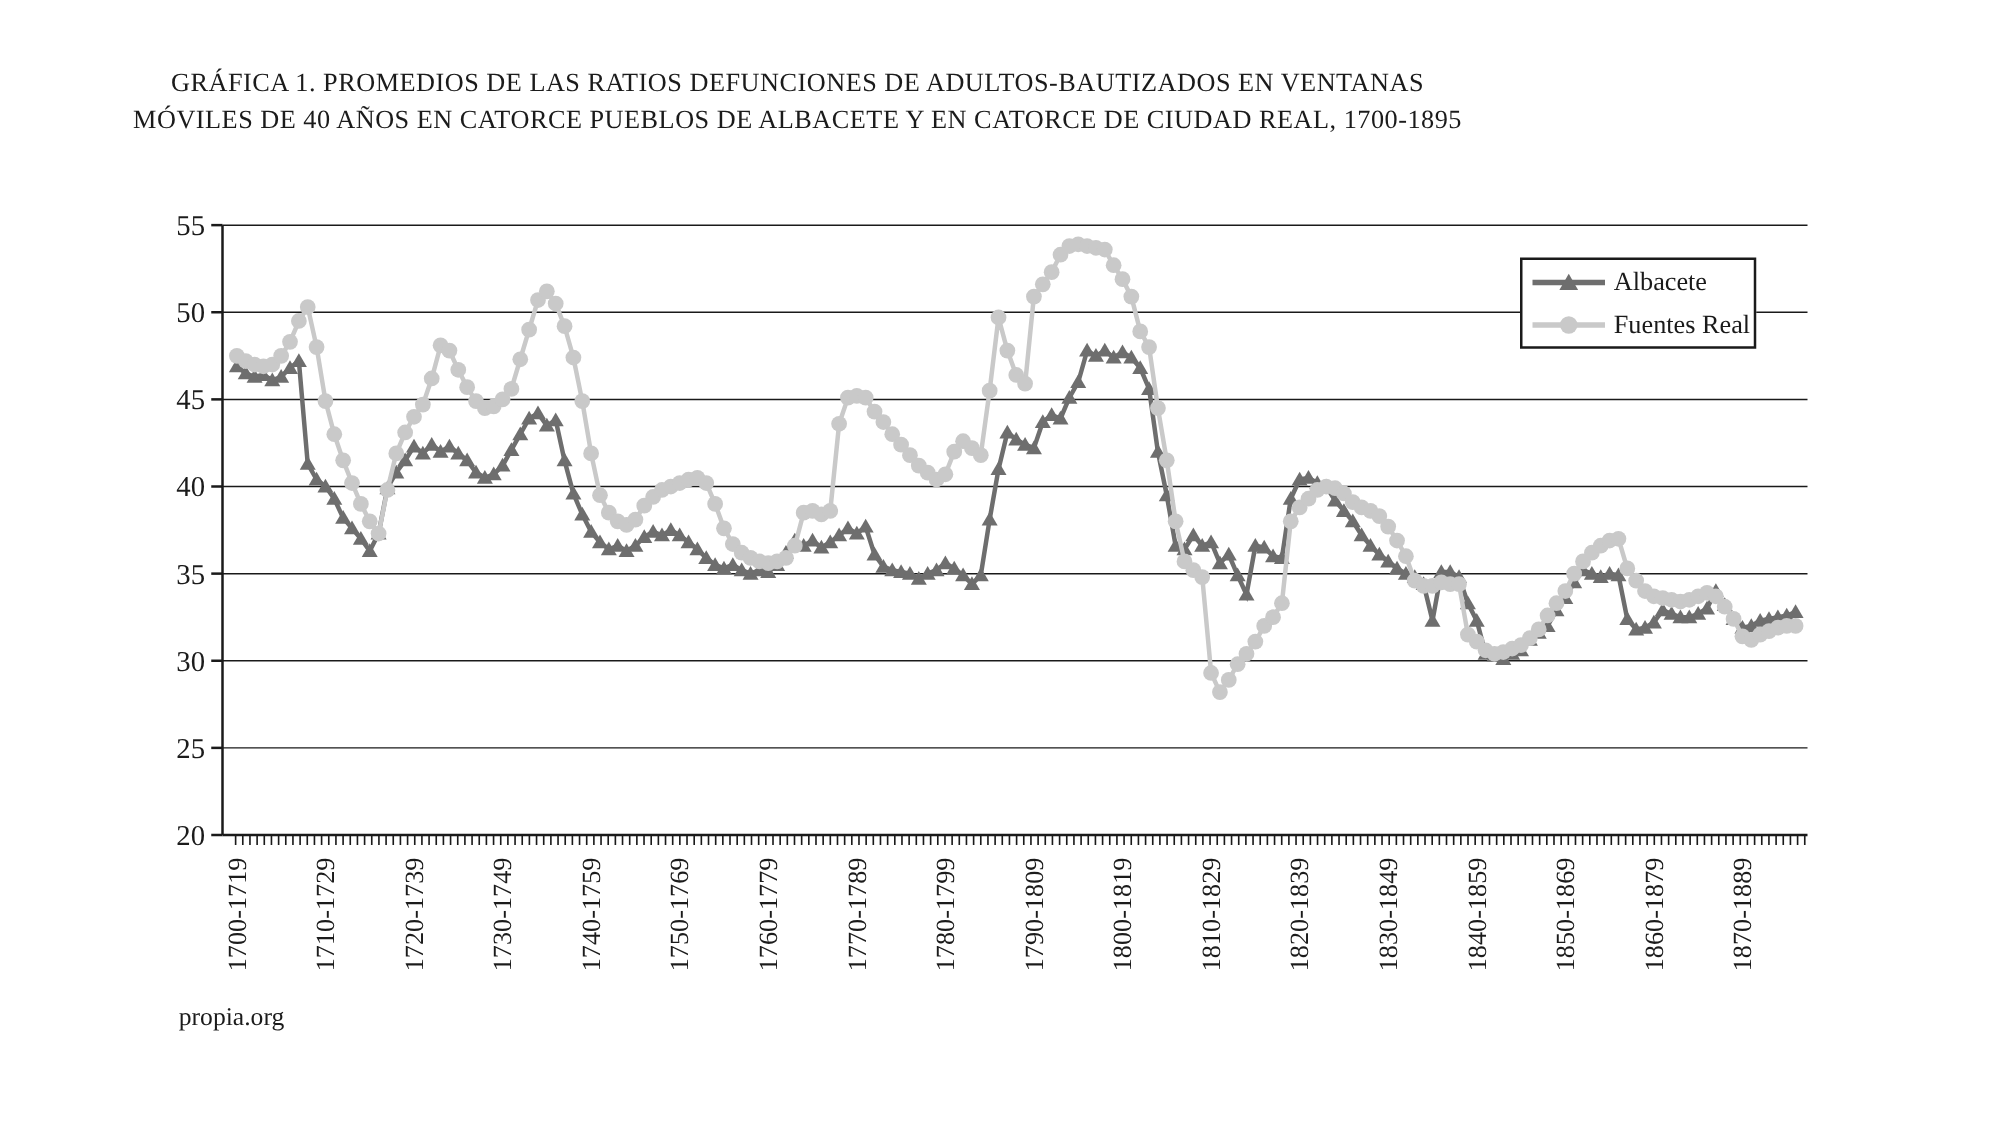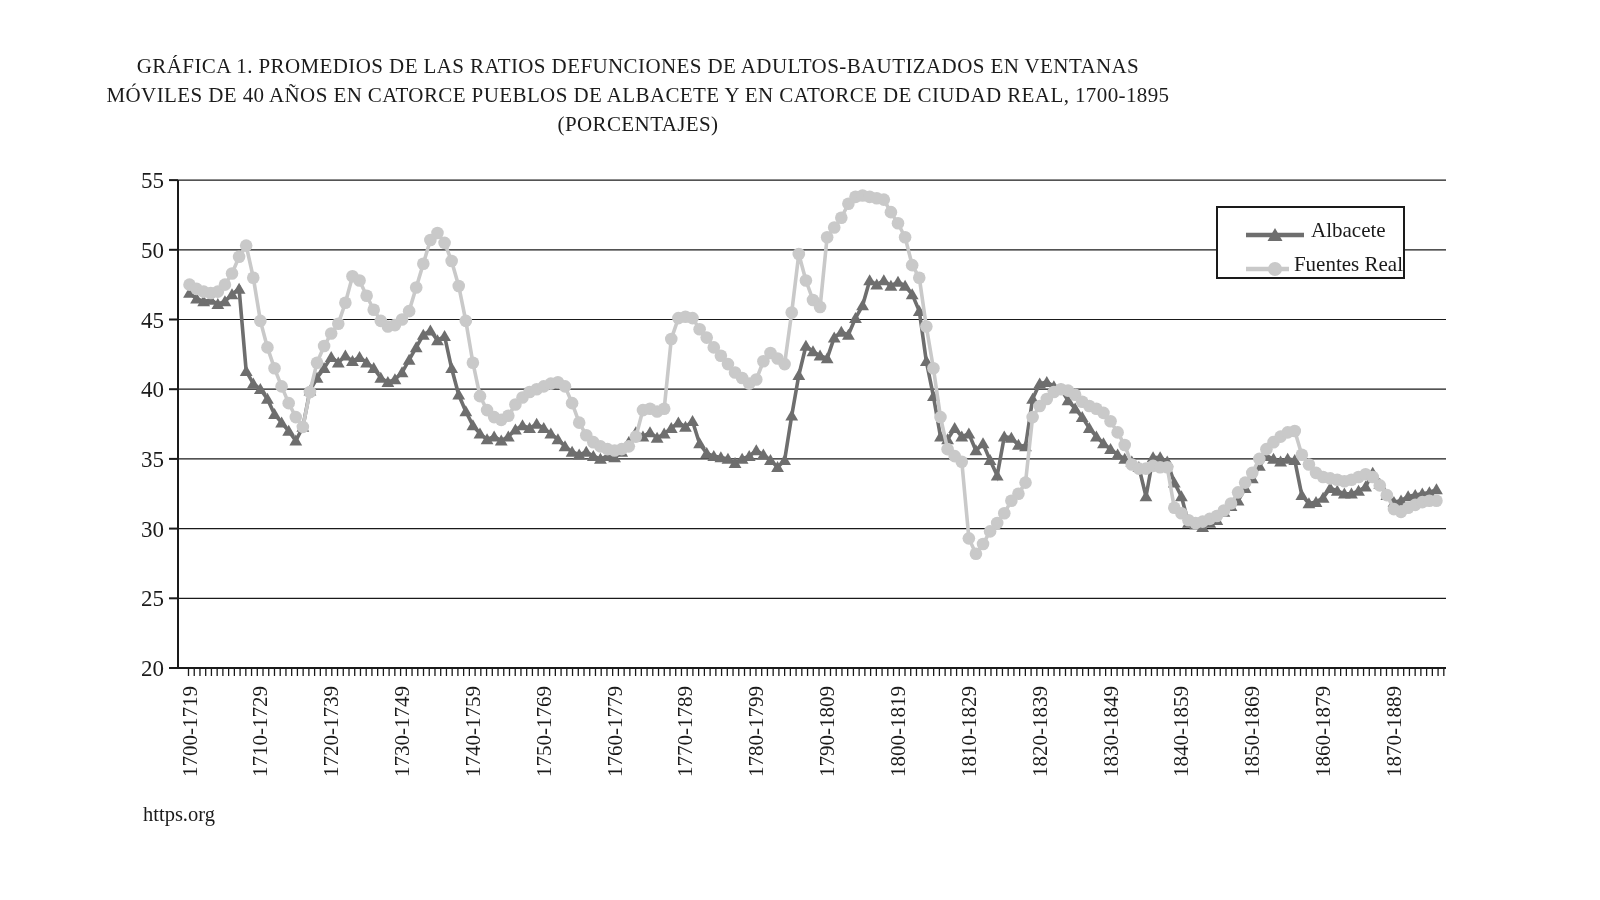--- a/index.html
+++ b/index.html
@@ -11,36 +11,35 @@
     position:absolute;left:0;top:52px;width:1276px;text-align:center;
     font-size:21px;line-height:29px;letter-spacing:0.4px;color:#1b1b1b;
   }
   .title-line{white-space:nowrap;}
   #chart-svg{position:absolute;left:0;top:0;}
   .legend{
     position:absolute;left:1216px;top:206px;width:189px;height:73px;
     border:2px solid #1a1a1a;background:#ffffff;box-sizing:border-box;
     display:flex;flex-direction:column;justify-content:center;
   }
-  .legend-row{display:flex;align-items:flex-end;height:34px;padding-left:26px;}
+  .legend-row{display:flex;align-items:center;height:34px;padding-left:6px;}
   .legend-label{font-size:21px;margin-left:5px;white-space:nowrap;}
   .footer{
     position:absolute;left:143px;top:800px;width:1320px;
     font-size:20.5px;line-height:29px;color:#1b1b1b;
   }
   .footer-line1{text-indent:46px;white-space:nowrap;}
   .footer-line2{white-space:nowrap;}
 </style>
 </head>
 <body>
 
 <div class="title-block">
   <div class="title-line">GRÁFICA 1. PROMEDIOS DE LAS RATIOS DEFUNCIONES DE ADULTOS-BAUTIZADOS EN VENTANAS</div>
   <div class="title-line">MÓVILES DE 40 AÑOS EN CATORCE PUEBLOS DE ALBACETE Y EN CATORCE DE CIUDAD REAL, 1700-1895</div>
-  <div class="title-line">(PORCENTAJES)</div>
 </div>
 
 <svg id="chart-svg" width="1600" height="790">
     <g>
       <line x1="178" y1="668" x2="1446" y2="668" stroke="#1a1a1a" stroke-width="2"></line>
       <line x1="169" y1="668" x2="178" y2="668" stroke="#1a1a1a" stroke-width="2"></line>
       <text x="164" y="676" text-anchor="end" font-size="23" font-family="&quot;Liberation Serif&quot;,&quot;DejaVu Serif&quot;,serif" fill="#1b1b1b">20</text>
       <line x1="178" y1="598.3" x2="1446" y2="598.3" stroke="#1a1a1a" stroke-width="1.2"></line>
       <line x1="169" y1="598.3" x2="178" y2="598.3" stroke="#1a1a1a" stroke-width="2"></line>
       <text x="164" y="606.3" text-anchor="end" font-size="23" font-family="&quot;Liberation Serif&quot;,&quot;DejaVu Serif&quot;,serif" fill="#1b1b1b">25</text>
@@ -683,14 +682,14 @@
   <div class="legend-row">
     <svg width="62" height="16">
         <line x1="2" y1="8" x2="60" y2="8" stroke="#c9c9c9" stroke-width="4.5"></line>
         <circle cx="31" cy="8" r="7" fill="#c9c9c9"></circle>
       </svg>
     <span class="legend-label">Fuentes Real</span>
   </div>
 </div>
 
 <div class="footer">
-  <div class="footer-line2">https.org</div>
+  <div class="footer-line2">propia.org</div>
 </div>
 
 </body></html>

